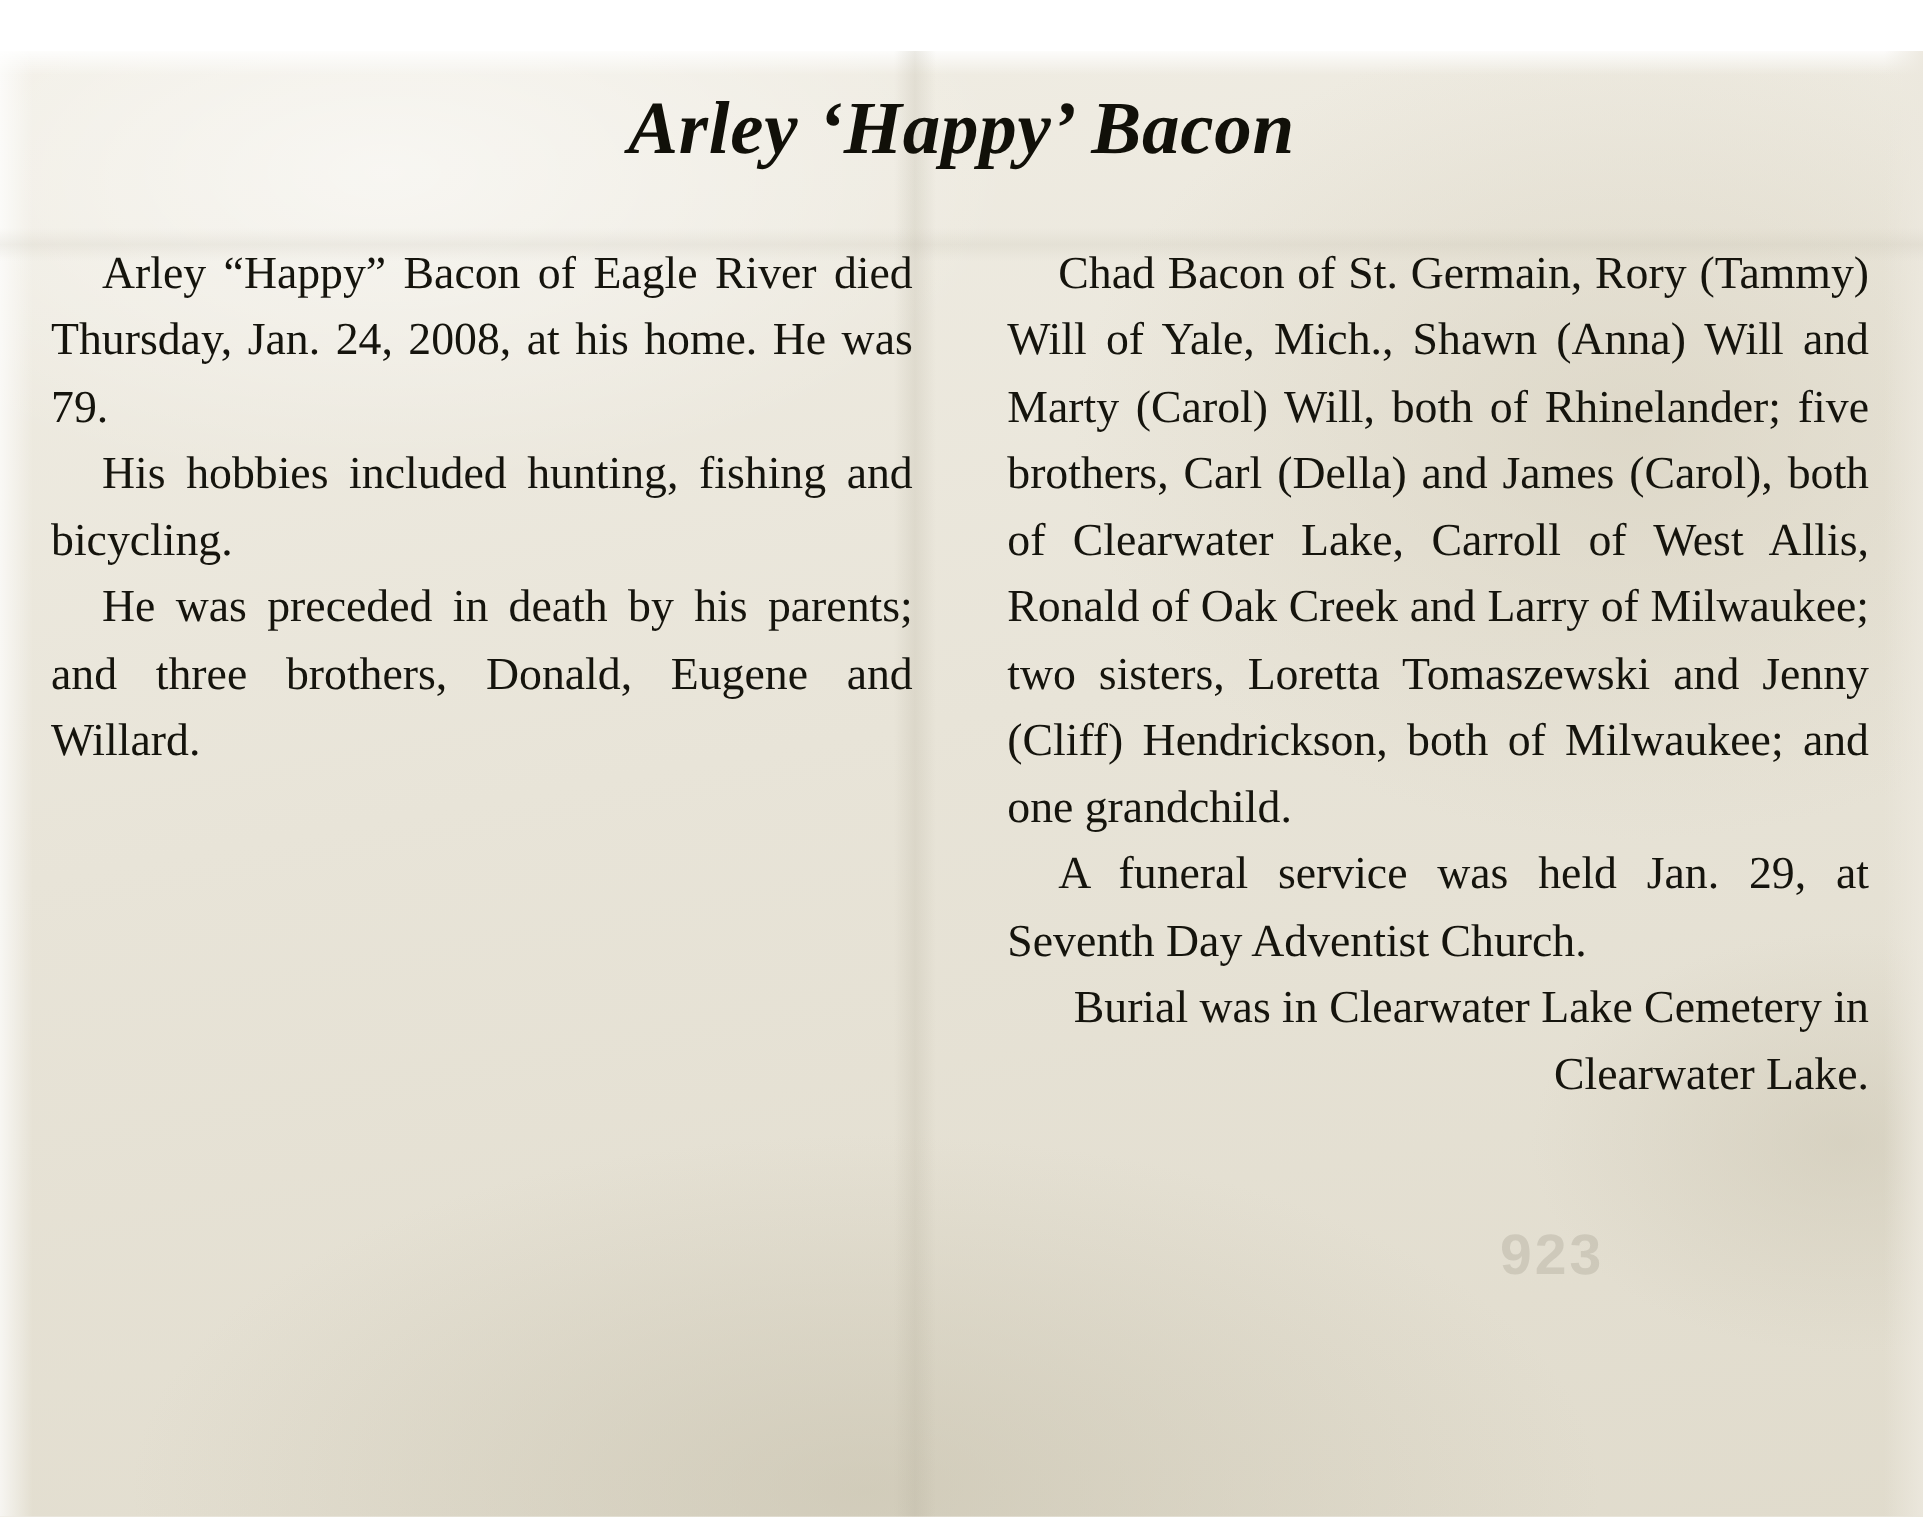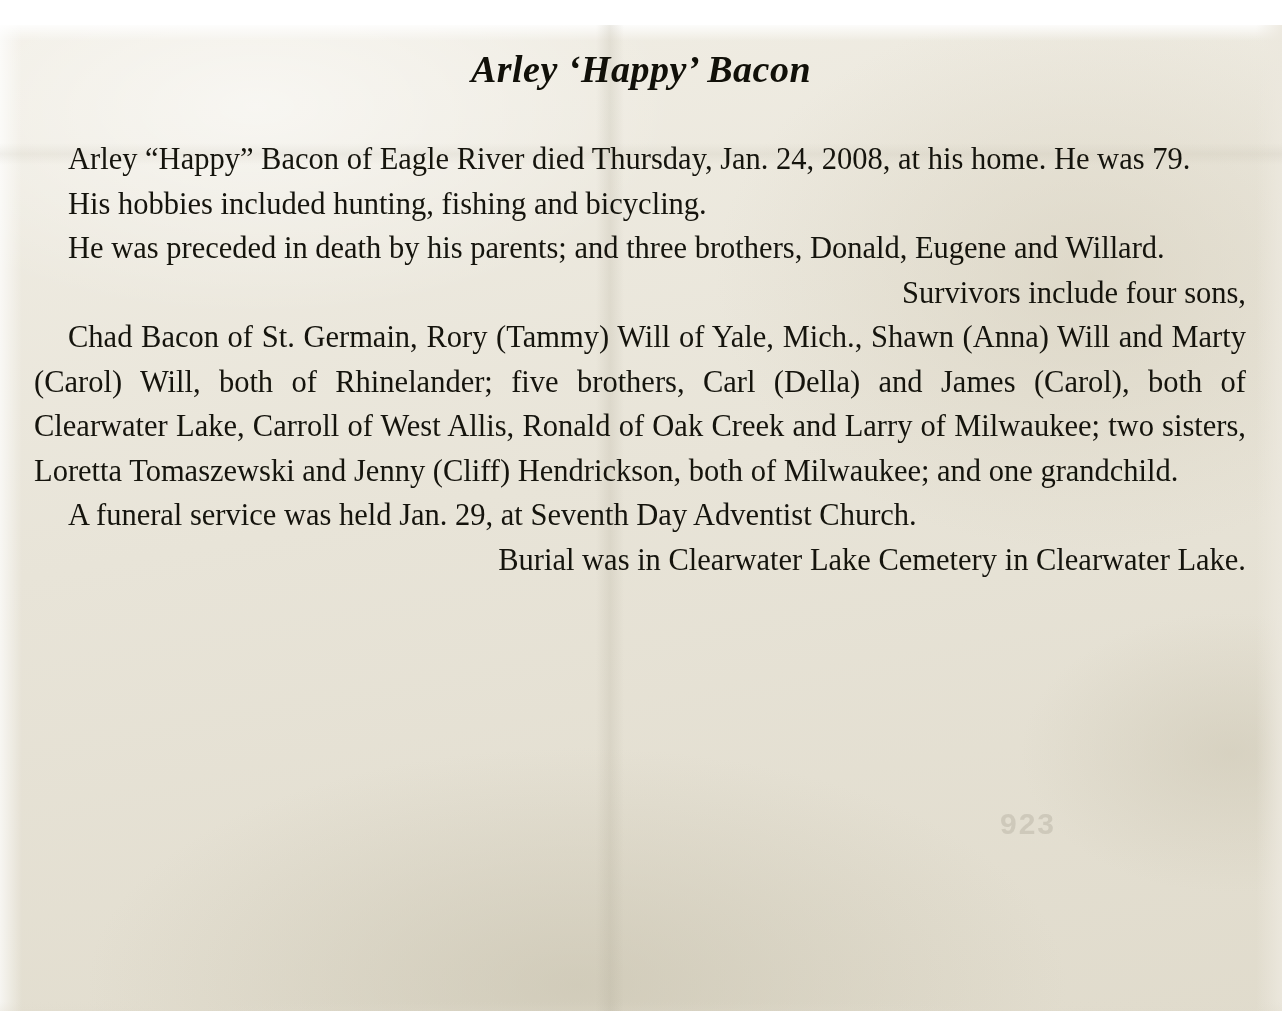--- a/index.html
+++ b/index.html
@@ -73,42 +73,42 @@
   
   .showthrough {
     position: absolute;
     color: rgba(110,104,90,0.18);
     font-family: "Liberation Sans", sans-serif;
     font-weight: bold;
     letter-spacing: 2px;
     pointer-events: none;
     user-select: none;
   }
-  .st1 { top: 782px; left: 1000px; font-size: 30px; }
+  .st1 { top: 782px; left: 1000px; font-size: 38px; }
   .st2 { top: 850px; left: 640px; font-size: 26px; width: 260px; }
 
   .headline {
     position: relative;
     z-index: 3;
     text-align: center;
     font-family: "Liberation Serif", serif;
     font-weight: bold;
     font-style: italic;
-    font-size: 38px;
+    font-size: 50px;
     letter-spacing: 0.5px;
     color: #111009;
     padding-top: 22px;
     padding-bottom: 6px;
   }
 
   .columns {
     position: relative;
     z-index: 3;
     display: flex;
-    flex-direction: column;
+    flex-direction: row;
     padding: 0 36px 0 34px;
     box-sizing: border-box;
     column-gap: 63px;
     margin-top: 40px;
   }
 
   .column {
     flex: 1 1 0;
     font-family: "Liberation Serif", serif;
     font-size: 30.5px;
@@ -150,21 +150,20 @@
   <div class="showthrough st2"></div>
 
   <h1 class="headline">Arley ‘Happy’ Bacon</h1>
 
   <div class="columns">
 
     <div class="column">
       <p>Arley “Happy” Bacon of Eagle River died Thursday, Jan. 24, 2008, at his home. He was 79.</p>
       <p>His hobbies included hunting, fishing and bicycling.</p>
       <p>He was preceded in death by his parents; and three brothers, Donald, Eugene and Willard.</p>
-      <p class="last-left">Survivors include four sons,</p>
     </div>
 
     <div class="column">
       <p>Chad Bacon of St. Germain, Rory (Tammy) Will of Yale, Mich., Shawn (Anna) Will and Marty (Carol) Will, both of Rhinelander; five brothers, Carl (Della) and James (Carol), both of Clearwater Lake, Carroll of West Allis, Ronald of Oak Creek and Larry of Milwaukee; two sisters, Loretta Tomaszewski and Jenny (Cliff) Hendrickson, both of Milwaukee; and one grandchild.</p>
       <p>A funeral service was held Jan. 29, at Seventh Day Adventist Church.</p>
       <p class="last-right">Burial was in Clearwater Lake Cemetery in Clearwater Lake.</p>
     </div>
 
   </div>
 </div>

